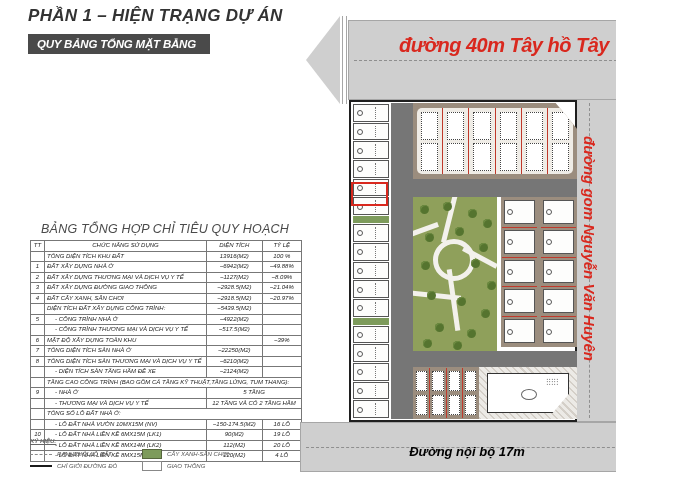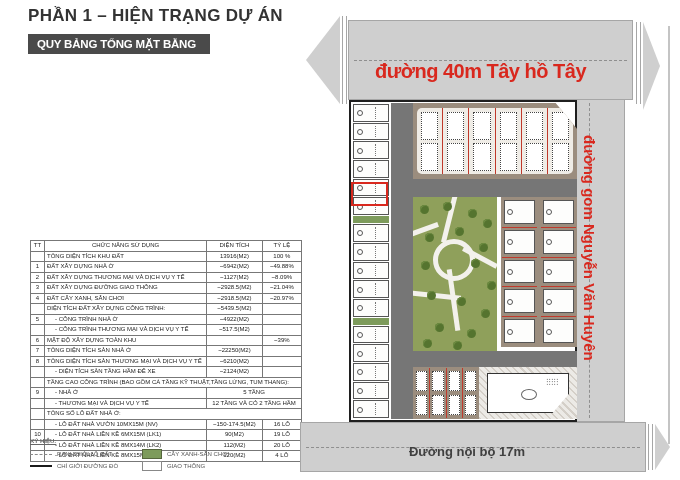--- a/index.html
+++ b/index.html
@@ -1,17 +1,17 @@
 <!DOCTYPE html>
 <html><head>
 <meta charset="utf-8">
 <style>
   html,body{margin:0;padding:0;background:#fff;}
-  #app{position:relative;width:680px;height:480px;background:#fff;overflow:hidden;
-       font-family:"Liberation Sans",sans-serif;color:#222;}
+  #app{position:relative;width:616px;height:480px;background:#fff;overflow:hidden;
+       font-family:"Liberation Sans",sans-serif;color:#222;font-style:italic;}
 
   
   .page-title{position:absolute;left:28px;top:6px;font-size:17px;font-weight:bold;
               color:#333;letter-spacing:.3px;}
   .banner{position:absolute;left:28px;top:34px;width:182px;height:20px;background:#4a4a4a;
           color:#fff;font-weight:bold;font-size:11.5px;line-height:20px;padding-left:9px;
           letter-spacing:-.2px;box-sizing:border-box;}
   .table-title{position:absolute;left:24px;top:222px;width:282px;text-align:center;
                font-size:12.5px;color:#4a4a4a;letter-spacing:.2px;}
 
@@ -52,24 +52,24 @@
   .arrow-left{left:306px;top:16px;width:34px;height:88px;clip-path:polygon(100% 0,0 50%,100% 100%);}
   .arrow-right-top{left:643px;top:22px;width:17px;height:88px;clip-path:polygon(0 0,100% 50%,0 100%);}
   .arrow-right-bottom{left:655px;top:424px;width:15px;height:46px;clip-path:polygon(0 0,100% 50%,0 100%);}
   .gapline{position:absolute;width:0;border-left:1.5px solid #a6a6a6;}
   .gl-tl1{left:342px;top:16px;height:88px;} .gl-tl2{left:346px;top:16px;height:88px;}
   .gl-tr1{left:636px;top:22px;height:82px;} .gl-tr2{left:640px;top:22px;height:82px;}
   .gl-br1{left:648px;top:424px;height:46px;} .gl-br2{left:652px;top:424px;height:46px;}
   .farline{position:absolute;left:668px;top:26px;width:2px;height:418px;background:#c4c4c4;}
 
   .road-label{position:absolute;color:#d9281e;font-weight:bold;}
-  .lbl-top{left:340px;top:60px;width:246px;text-align:right;font-size:20px;letter-spacing:-.5px;}
+  .lbl-top{left:340px;top:34px;width:246px;text-align:center;font-size:20px;letter-spacing:-.5px;padding-left:41px;}
   .lbl-right{left:581px;top:118px;height:260px;writing-mode:vertical-rl;font-size:15px;
              text-align:center;letter-spacing:0;}
-  .lbl-bottom{left:396px;top:444px;width:142px;text-align:center;font-size:13px;color:#404040;}
+  .lbl-bottom{left:396px;top:444px;width:142px;text-align:center;font-size:13px;color:#000000;}
 
   
   .site{position:absolute;left:349px;top:100px;width:228px;height:322px;
         border:2px solid #1f1f1f;box-sizing:border-box;background:#fff;}
   .left-strip{position:absolute;left:1px;top:1px;width:38px;height:316px;display:flex;
               flex-direction:column;gap:1px;padding:1px;box-sizing:border-box;}
   .lot{flex:1;background:#fdfdfc;border:0.5px solid #555;position:relative;min-height:0;}
   .lot::before{content:"";position:absolute;left:3px;top:50%;width:4px;height:4px;margin-top:-2.5px;
                border:0.5px solid #555;border-radius:50%;background:#fff;}
   .lot::after{content:"";position:absolute;right:4px;top:2px;bottom:2px;width:8px;
@@ -130,20 +130,21 @@
   .b-stamp{position:absolute;left:50%;top:50%;width:14px;height:9px;margin:-4.5px 0 0 -7px;
            border:0.5px solid #666;border-radius:50%;}
 </style>
 </head>
 <body>
 
 <div id="app">
 
   <div class="page-title">PHẦN 1 – HIỆN TRẠNG DỰ ÁN</div>
   <div class="banner">QUY BẢNG TỔNG MẶT BẰNG</div>
+  <div class="table-title">BẢNG TỔNG HỢP CHỈ TIÊU QUY HOẠCH</div>
 
   <table class="plan">
     <colgroup>
         <col class="c-tt">
         <col class="c-lbl">
         <col class="c-area">
         <col class="c-ratio">
       </colgroup>
     <thead>
       <tr>

